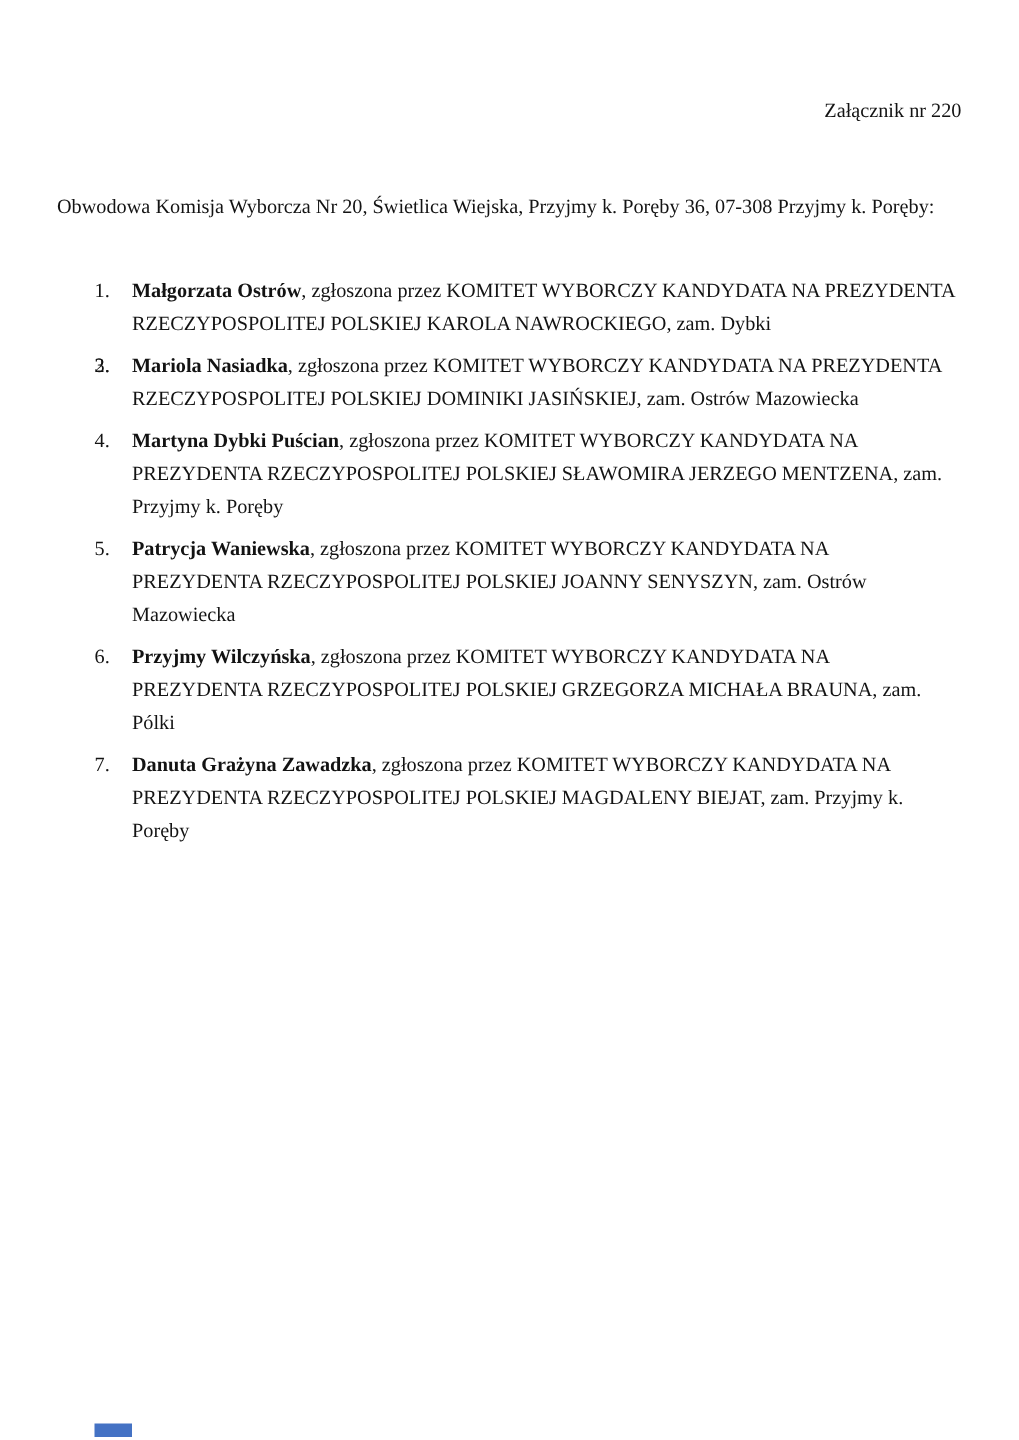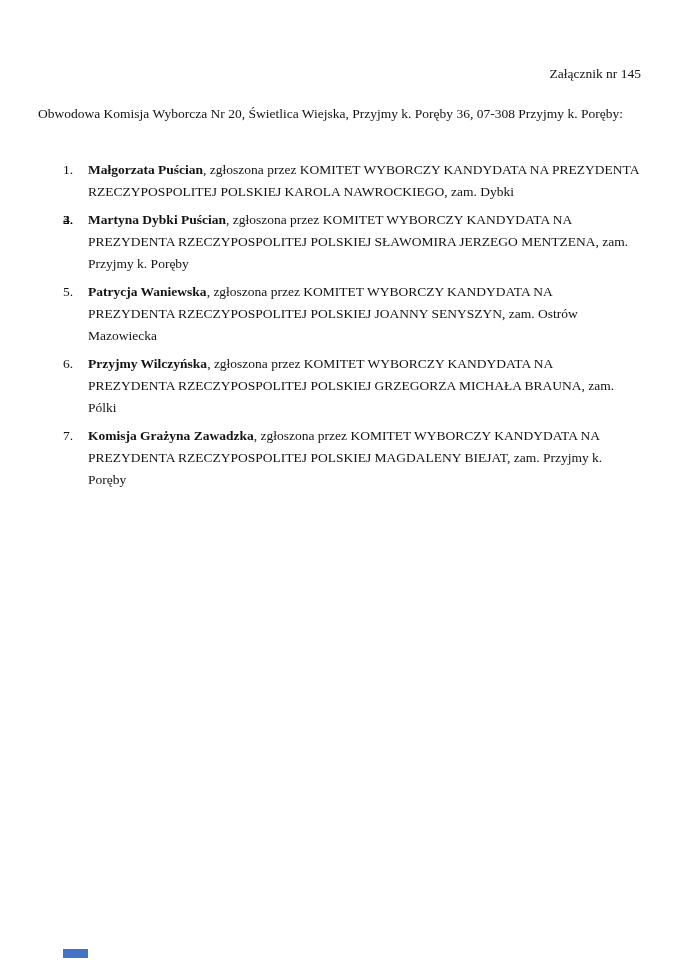--- a/index.html
+++ b/index.html
@@ -17,21 +17,21 @@
     position: absolute;
     inset: 0;
     padding: 64px 38px 0 38px;
     background: #ffffff;
   }
   .doc-header {
     text-align: right;
     line-height: 20px;
   }
   .intro {
-    margin-top: 20px;
+    margin-top: 44px;
     line-height: 20px;
   }
   ol.member-list {
     margin-top: 35px;
     list-style: none;
     counter-reset: none;
   }
   ol.member-list li {
     position: relative;
     padding-left: 50px;
@@ -52,44 +52,44 @@
     width: 25px;
     height: 9px;
   }
 </style>
 </head>
 <body>
 
 <div class="page">
 
   <div class="doc-header">
-    <div>Załącznik nr 145</div>
+    <div>Załącznik nr 220</div>
   </div>
 
   <p class="intro">Obwodowa Komisja Wyborcza Nr 20, Świetlica Wiejska, Przyjmy k. Poręby 36, 07-308 Przyjmy k. Poręby:</p>
 
   <ol class="member-list">
       <li>
-    <span class="num">1.</span><span class="member-text"><b class="member-name">Małgorzata Puścian</b><span>, zgłoszona przez KOMITET WYBORCZY KANDYDATA NA PREZYDENTA RZECZYPOSPOLITEJ POLSKIEJ KAROLA NAWROCKIEGO, zam. Dybki</span></span>
+    <span class="num">1.</span><span class="member-text"><b class="member-name">Małgorzata Ostrów</b><span>, zgłoszona przez KOMITET WYBORCZY KANDYDATA NA PREZYDENTA RZECZYPOSPOLITEJ POLSKIEJ KAROLA NAWROCKIEGO, zam. Dybki</span></span>
   </li>
       <li>
     <span class="num">2.</span>
   </li>
       <li>
-    <span class="num">3.</span>
+    <span class="num">3.</span><span class="member-text"><b class="member-name">Mariola Nasiadka</b><span>, zgłoszona przez KOMITET WYBORCZY KANDYDATA NA PREZYDENTA RZECZYPOSPOLITEJ POLSKIEJ DOMINIKI JASIŃSKIEJ, zam. Ostrów Mazowiecka</span></span>
   </li>
       <li>
     <span class="num">4.</span><span class="member-text"><b class="member-name">Martyna Dybki Puścian</b><span>, zgłoszona przez KOMITET WYBORCZY KANDYDATA NA PREZYDENTA RZECZYPOSPOLITEJ POLSKIEJ SŁAWOMIRA JERZEGO MENTZENA, zam. Przyjmy k. Poręby</span></span>
   </li>
       <li>
     <span class="num">5.</span><span class="member-text"><b class="member-name">Patrycja Waniewska</b><span>, zgłoszona przez KOMITET WYBORCZY KANDYDATA NA PREZYDENTA RZECZYPOSPOLITEJ POLSKIEJ JOANNY SENYSZYN, zam. Ostrów Mazowiecka</span></span>
   </li>
       <li>
     <span class="num">6.</span><span class="member-text"><b class="member-name">Przyjmy Wilczyńska</b><span>, zgłoszona przez KOMITET WYBORCZY KANDYDATA NA PREZYDENTA RZECZYPOSPOLITEJ POLSKIEJ GRZEGORZA MICHAŁA BRAUNA, zam. Pólki</span></span>
   </li>
       <li>
-    <span class="num">7.</span><span class="member-text"><b class="member-name">Komisja Grażyna Zawadzka</b><span>, zgłoszona przez KOMITET WYBORCZY KANDYDATA NA PREZYDENTA RZECZYPOSPOLITEJ POLSKIEJ MAGDALENY BIEJAT, zam. Przyjmy k. Poręby</span></span>
+    <span class="num">7.</span><span class="member-text"><b class="member-name">Danuta Grażyna Zawadzka</b><span>, zgłoszona przez KOMITET WYBORCZY KANDYDATA NA PREZYDENTA RZECZYPOSPOLITEJ POLSKIEJ MAGDALENY BIEJAT, zam. Przyjmy k. Poręby</span></span>
   </li>
     </ol>
 
 </div>
 
 <div class="blue-marker" style="background: rgb(68, 114, 196);"></div>
 
 </body></html>

